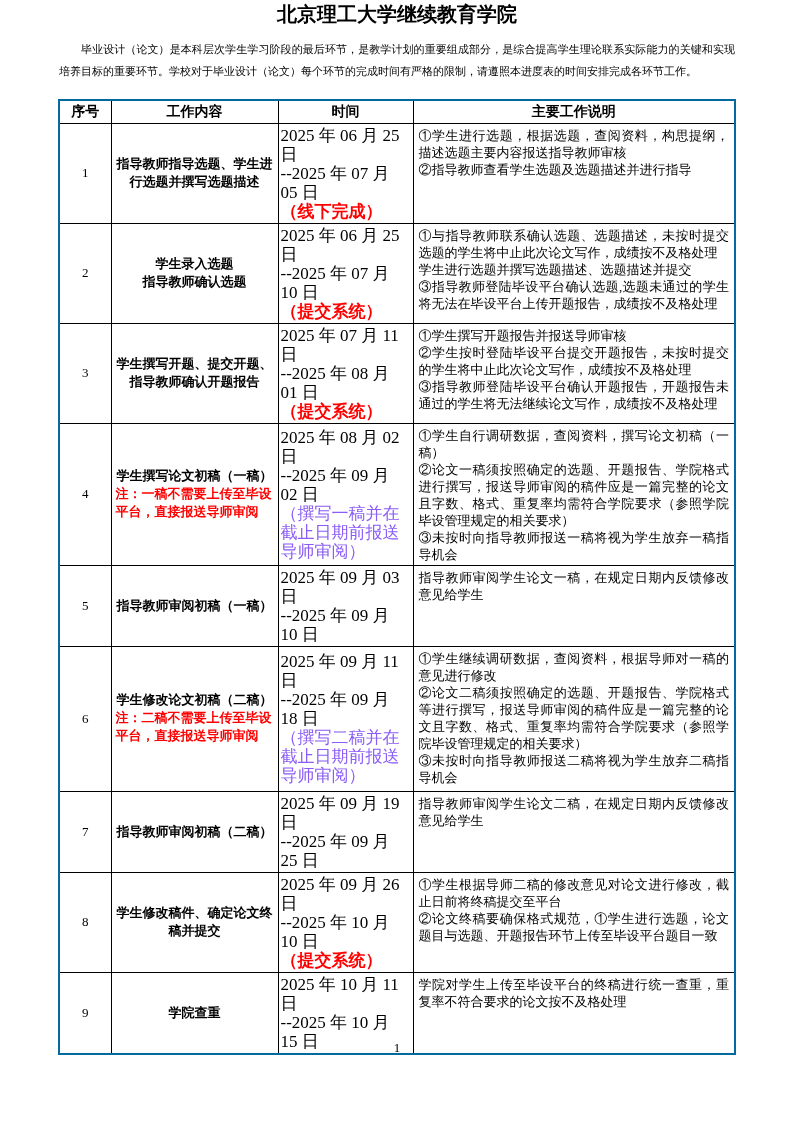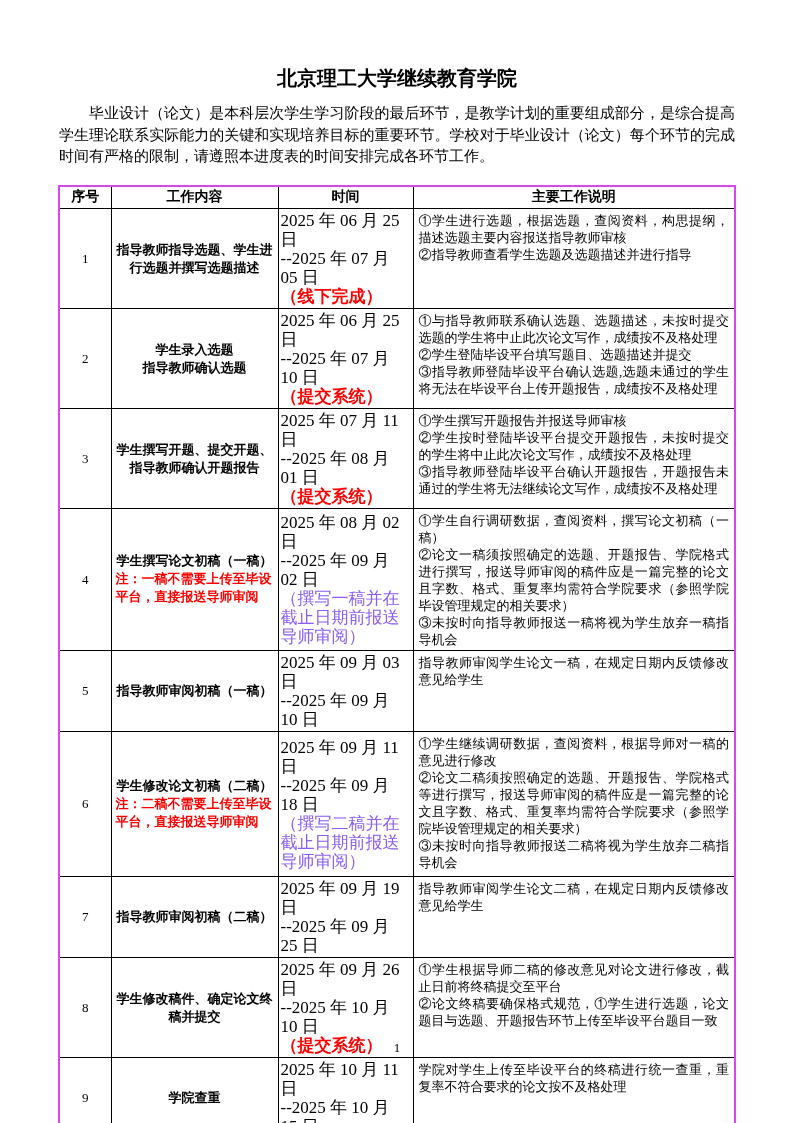--- a/index.html
+++ b/index.html
@@ -8,49 +8,48 @@
     width: 794px;
     height: 1123px;
     font-family: "Liberation Serif", "DejaVu Serif", serif;
     color: #000000;
     position: relative;
     overflow: hidden;
   }
   .page {
     width: 794px;
     height: 1123px;
-    padding-top: 64px;
   }
   .doc-title {
     text-align: center;
     font-size: 20px;
     font-weight: bold;
     line-height: 28px;
   }
   .doc-subtitle {
     text-align: center;
     font-size: 21px;
     font-weight: bold;
     line-height: 30px;
     margin-top: 17px;
   }
   .intro {
     width: 676px;
     margin: 11px auto 0 auto;
-    font-size: 15px;
+    font-size: 11px;
     line-height: 21.5px;
     text-align: justify;
     text-indent: 2em;
   }
   table.schedule {
     width: 676px;
     margin: 17px auto 0 auto;
     border-collapse: collapse;
     table-layout: fixed;
-    border: 2px solid #d946ef;
+    border: 2px solid #0369a1;
   }
   table.schedule th, table.schedule td {
     border: 1px solid #000;
     overflow: hidden;
   }
   table.schedule th {
     font-size: 14px;
     font-weight: bold;
     height: 23px;
     text-align: center;
@@ -152,21 +151,21 @@
             <div class="content-main">学生录入选题
 指导教师确认选题</div>
           </td>
           <td class="cell-time">
             <div class="time-line">2025 年 06 月 25 日</div>
             <div class="time-line">--2025 年 07 月 10 日</div>
             <div class="time-note-red">（提交系统）</div>
           </td>
           <td class="cell-desc">
             <div class="desc-line">①与指导教师联系确认选题、选题描述，未按时提交选题的学生将中止此次论文写作，成绩按不及格处理</div>
-            <div class="desc-line">②学生登陆毕设平台填写题目、选题描述并提交</div>
+            <div class="desc-line">学生进行选题并撰写选题描述、选题描述并提交</div>
             <div class="desc-line">③指导教师登陆毕设平台确认选题,选题未通过的学生将无法在毕设平台上传开题报告，成绩按不及格处理</div>
           </td>
         </tr>
         <tr style="height: 86px;">
           <td class="cell-no">3</td>
           <td class="cell-content">
             <div class="content-main">学生撰写开题、提交开题、指导教师确认开题报告</div>
           </td>
           <td class="cell-time">
             <div class="time-line">2025 年 07 月 11 日</div>

